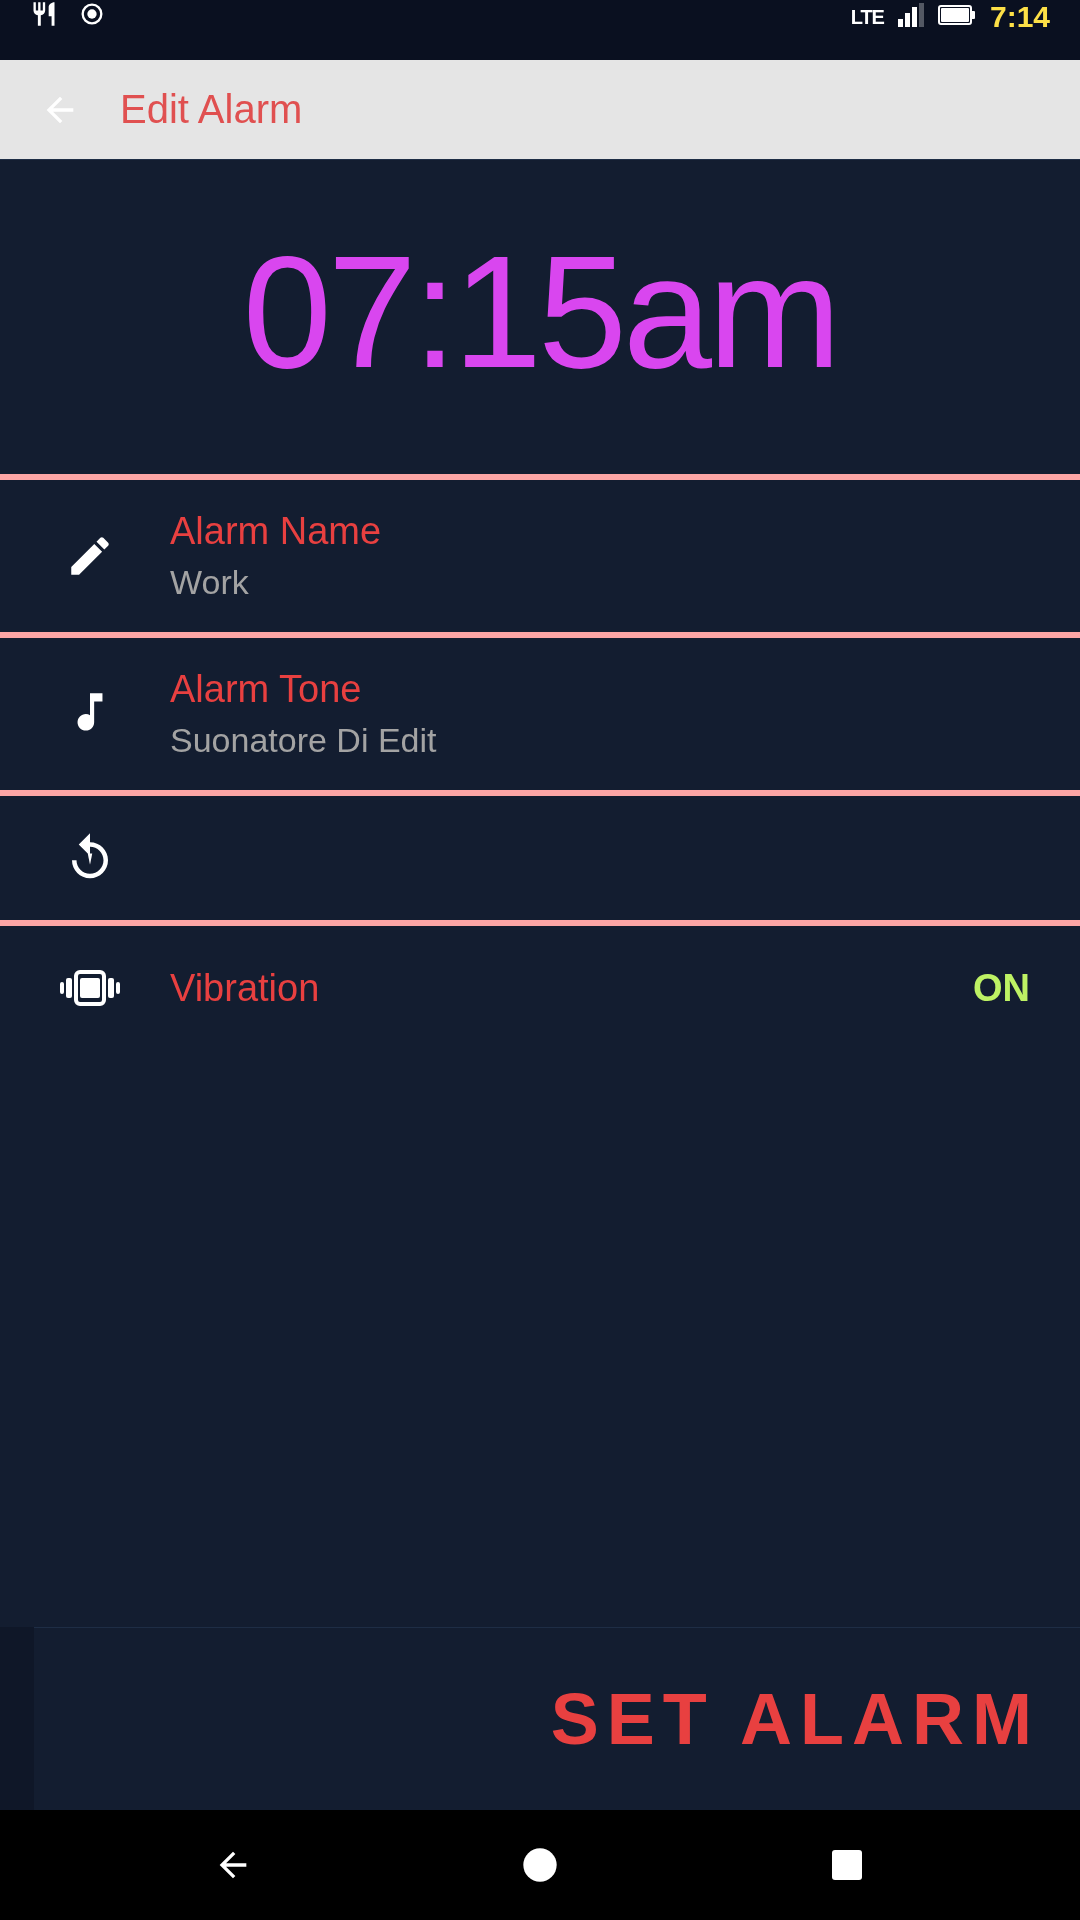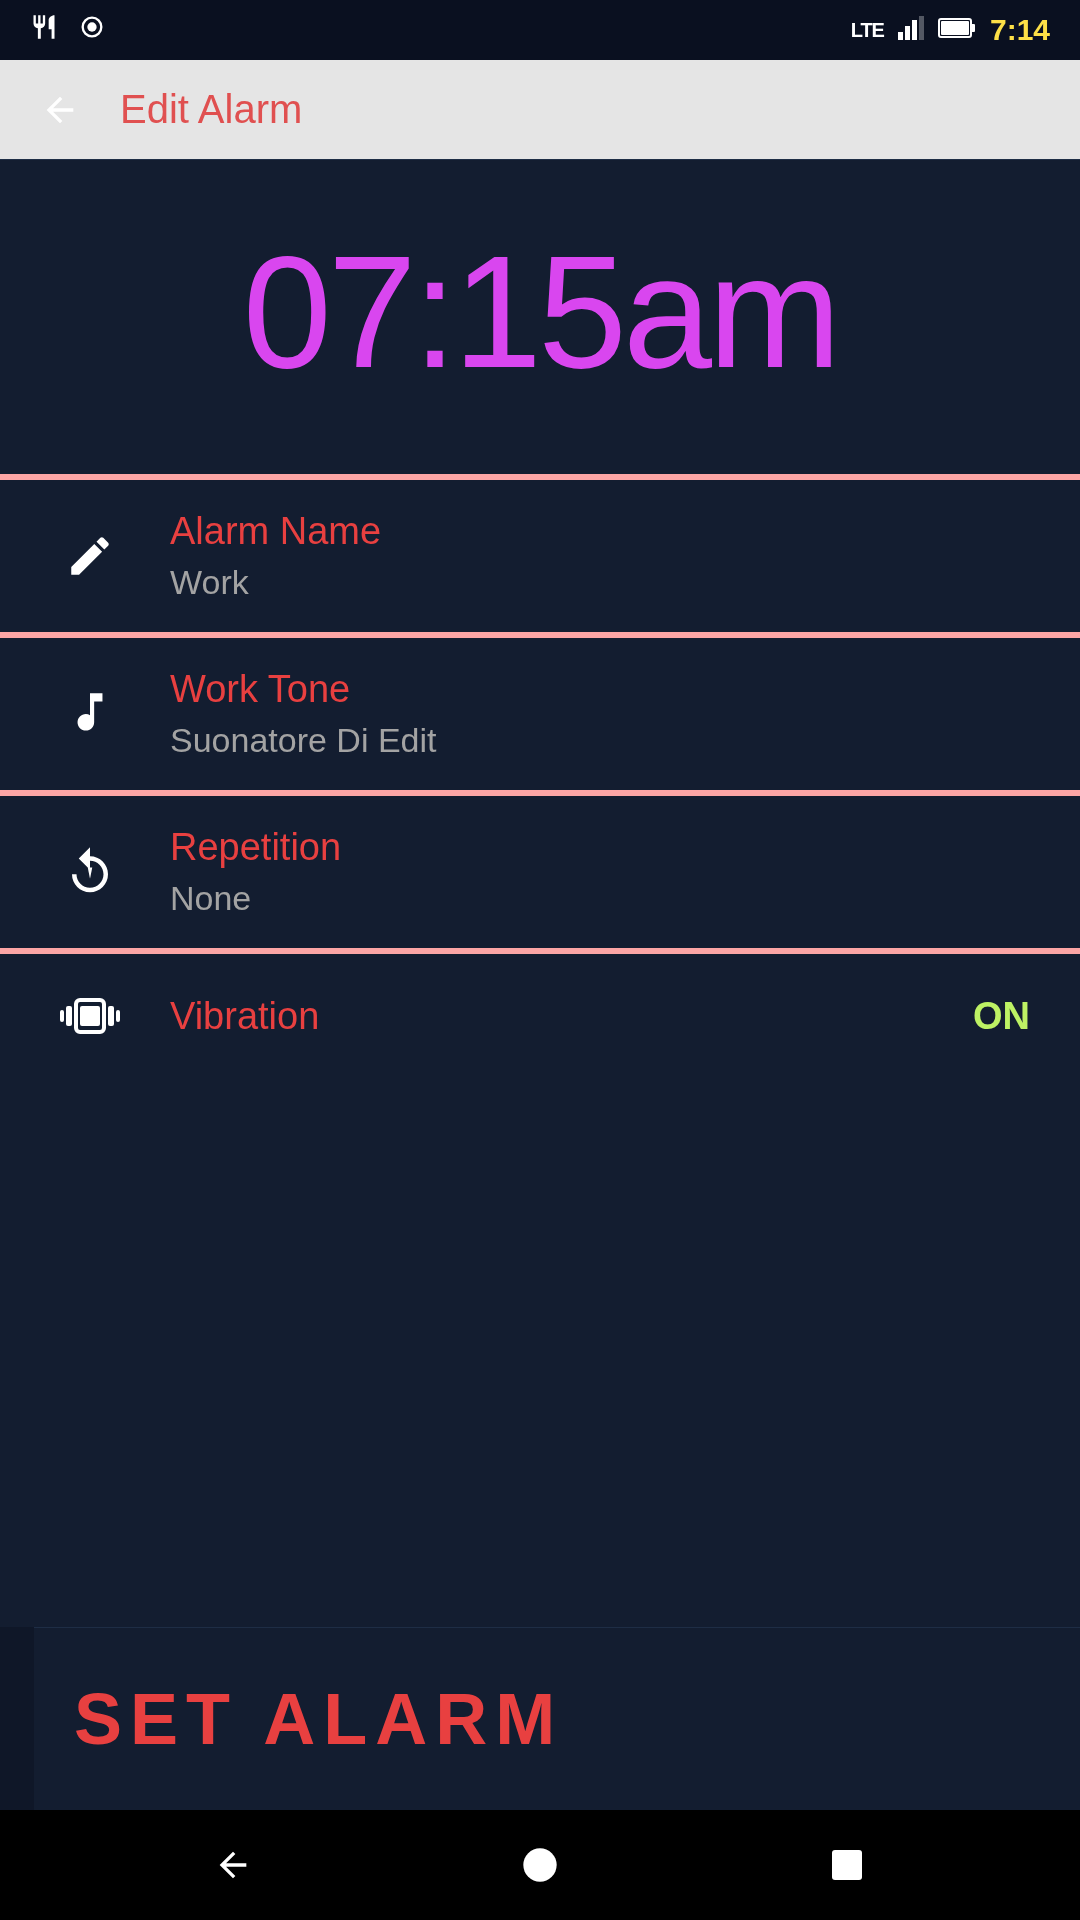--- a/index.html
+++ b/index.html
@@ -14,21 +14,21 @@
       display: flex;
       flex-direction: column;
       overflow: hidden;
     }
 
     
     .status-bar {
       background-color: #0a1020;
       height: 60px;
       display: flex;
-      align-items: center;
+      align-items: flex-start;
       justify-content: space-between;
       padding: 0 30px;
       flex-shrink: 0;
     }
 
     .status-bar-left {
       display: flex;
       align-items: center;
       gap: 20px;
     }
@@ -146,21 +146,21 @@
       color: #bef264;
       font-size: 38px;
       font-weight: bold;
       margin-left: auto;
     }
 
     
     .set-alarm-section {
       background-color: #131d30;
       display: flex;
-      justify-content: flex-start;
+      justify-content: flex-end;
       align-items: center;
       padding: 50px 40px;
       border-top: 1px solid #1e2d45;
       flex-shrink: 0;
       margin-left: 34px;
     }
 
     .set-alarm-button {
       color: #e84040;
       font-size: 72px;
@@ -260,35 +260,31 @@
     </div>
   </div>
 
   <div class="settings-item">
     <div class="item-icon">
       <svg width="50" height="54" viewBox="0 0 24 26" fill="white">
         <path d="M12 3v10.55c-.59-.34-1.27-.55-2-.55-2.21 0-4 1.79-4 4s1.79 4 4 4 4-1.79 4-4V7h4V3h-6z"></path>
       </svg>
     </div>
     <div class="item-text">
-      <span class="item-label">Work Tone</span>
+      <span class="item-label">Alarm Tone</span>
       <span class="item-value">Suonatore Di Edit</span>
     </div>
   </div>
 
   <div class="settings-item">
     <div class="item-icon">
       <svg width="54" height="54" viewBox="0 0 24 24" fill="white">
         <path d="M12 5V1L7 6l5 5V7c3.31 0 6 2.69 6 6s-2.69 6-6 6-6-2.69-6-6H4c0 4.42 3.58 8 8 8s8-3.58 8-8-3.58-8-8-8z"></path>
         <path d="M11 10l1 5 1-5" fill="white" stroke="none"></path>
       </svg>
-    </div>
-    <div class="item-text">
-      <span class="item-label">Repetition</span>
-      <span class="item-value">None</span>
     </div>
   </div>
 
   <div class="settings-item">
     <div class="item-icon">
       <svg width="60" height="54" viewBox="0 0 30 24" fill="white">
         <rect x="8" y="4" width="14" height="16" rx="2" stroke="white" stroke-width="2" fill="none"></rect>
         <rect x="10" y="7" width="10" height="10" rx="1" fill="white"></rect>
         <rect x="3" y="7" width="3" height="10" rx="1" fill="white"></rect>
         <rect x="24" y="7" width="3" height="10" rx="1" fill="white"></rect>

